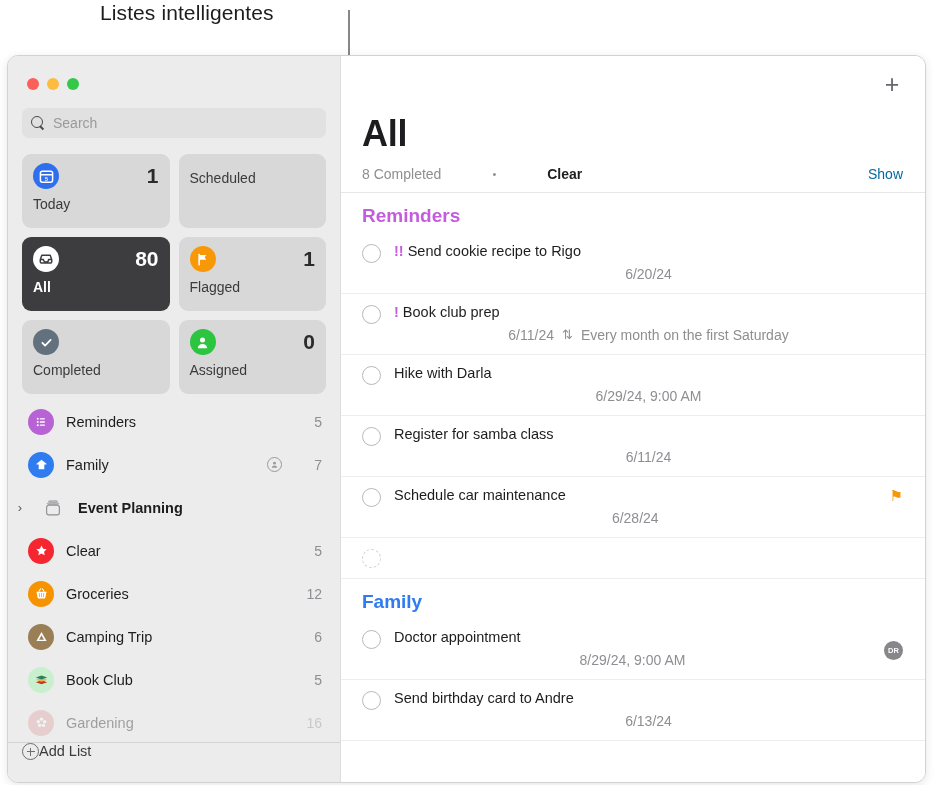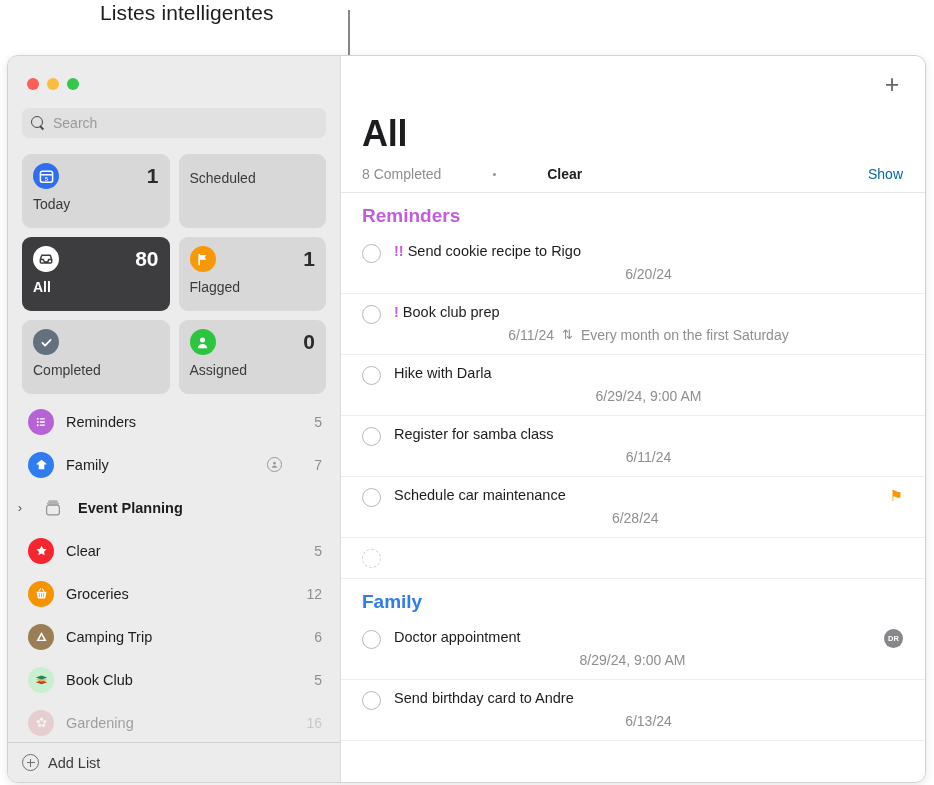--- a/index.html
+++ b/index.html
@@ -122,22 +122,22 @@
   .chevron {
     width: 12px; flex: 0 0 12px; font-size: 13px; color: #5a5a5c;
     margin-left: -14px; margin-right: 2px; text-align: center;
   }
   .shared-badge { width: 15px; height: 15px; border-radius: 50%;
                   border: 1.3px solid #9a9a9e; margin-right: 10px;
                   display: flex; align-items: center; justify-content: center; }
 
   .addlist-bar {
     height: 40px; flex: 0 0 40px; border-top: 1px solid #d4d4d4;
-    background: #ececec; display: flex; align-items: center;
-    gap: 9px; padding-left: 14px;
+    background: #ececec; display: flex; align-items: flex-start;
+    padding-left: 14px;
   }
   .plus-circle {
     width: 17px; height: 17px; border-radius: 50%; border: 1.4px solid #6e6e73;
     position: relative; flex: 0 0 17px;
   }
   .plus-circle::before, .plus-circle::after {
     content: ""; position: absolute; background: #6e6e73;
   }
   .plus-circle::before { left: 3.5px; top: 7px; width: 8px; height: 1.4px; }
   .plus-circle::after  { left: 7px; top: 3.5px; width: 1.4px; height: 8px; }
@@ -180,21 +180,21 @@
   .rtitle { font-size: 14.5px; color: #1d1d1f; line-height: 19px; }
   .prio { color: #c35ddf; font-weight: bold; margin-right: 4px; }
   .rmeta { font-size: 14px; color: #8e8e93; margin-top: 4px;
            display: flex; align-items: center; gap: 8px; line-height: 18px; justify-content: center; }
   .repeat-icon { font-size: 13px; color: #8e8e93; }
   .rflag { color: #f99806; font-size: 15px; margin-top: 1px; }
   .ravatar {
     width: 19px; height: 19px; border-radius: 50%; background: #86868b;
     color: #fff; font-size: 7.5px; font-weight: bold;
     display: flex; align-items: center; justify-content: center;
-    margin-top: 1px; letter-spacing: .2px;
+    margin-top: 13px; letter-spacing: .2px;
   }
   svg { display: block; }
 </style>
 </head>
 <body>
 
 <div id="stage">
 
   <div class="callout-label">Listes intelligentes</div>
   <div class="callout-vline"></div>

